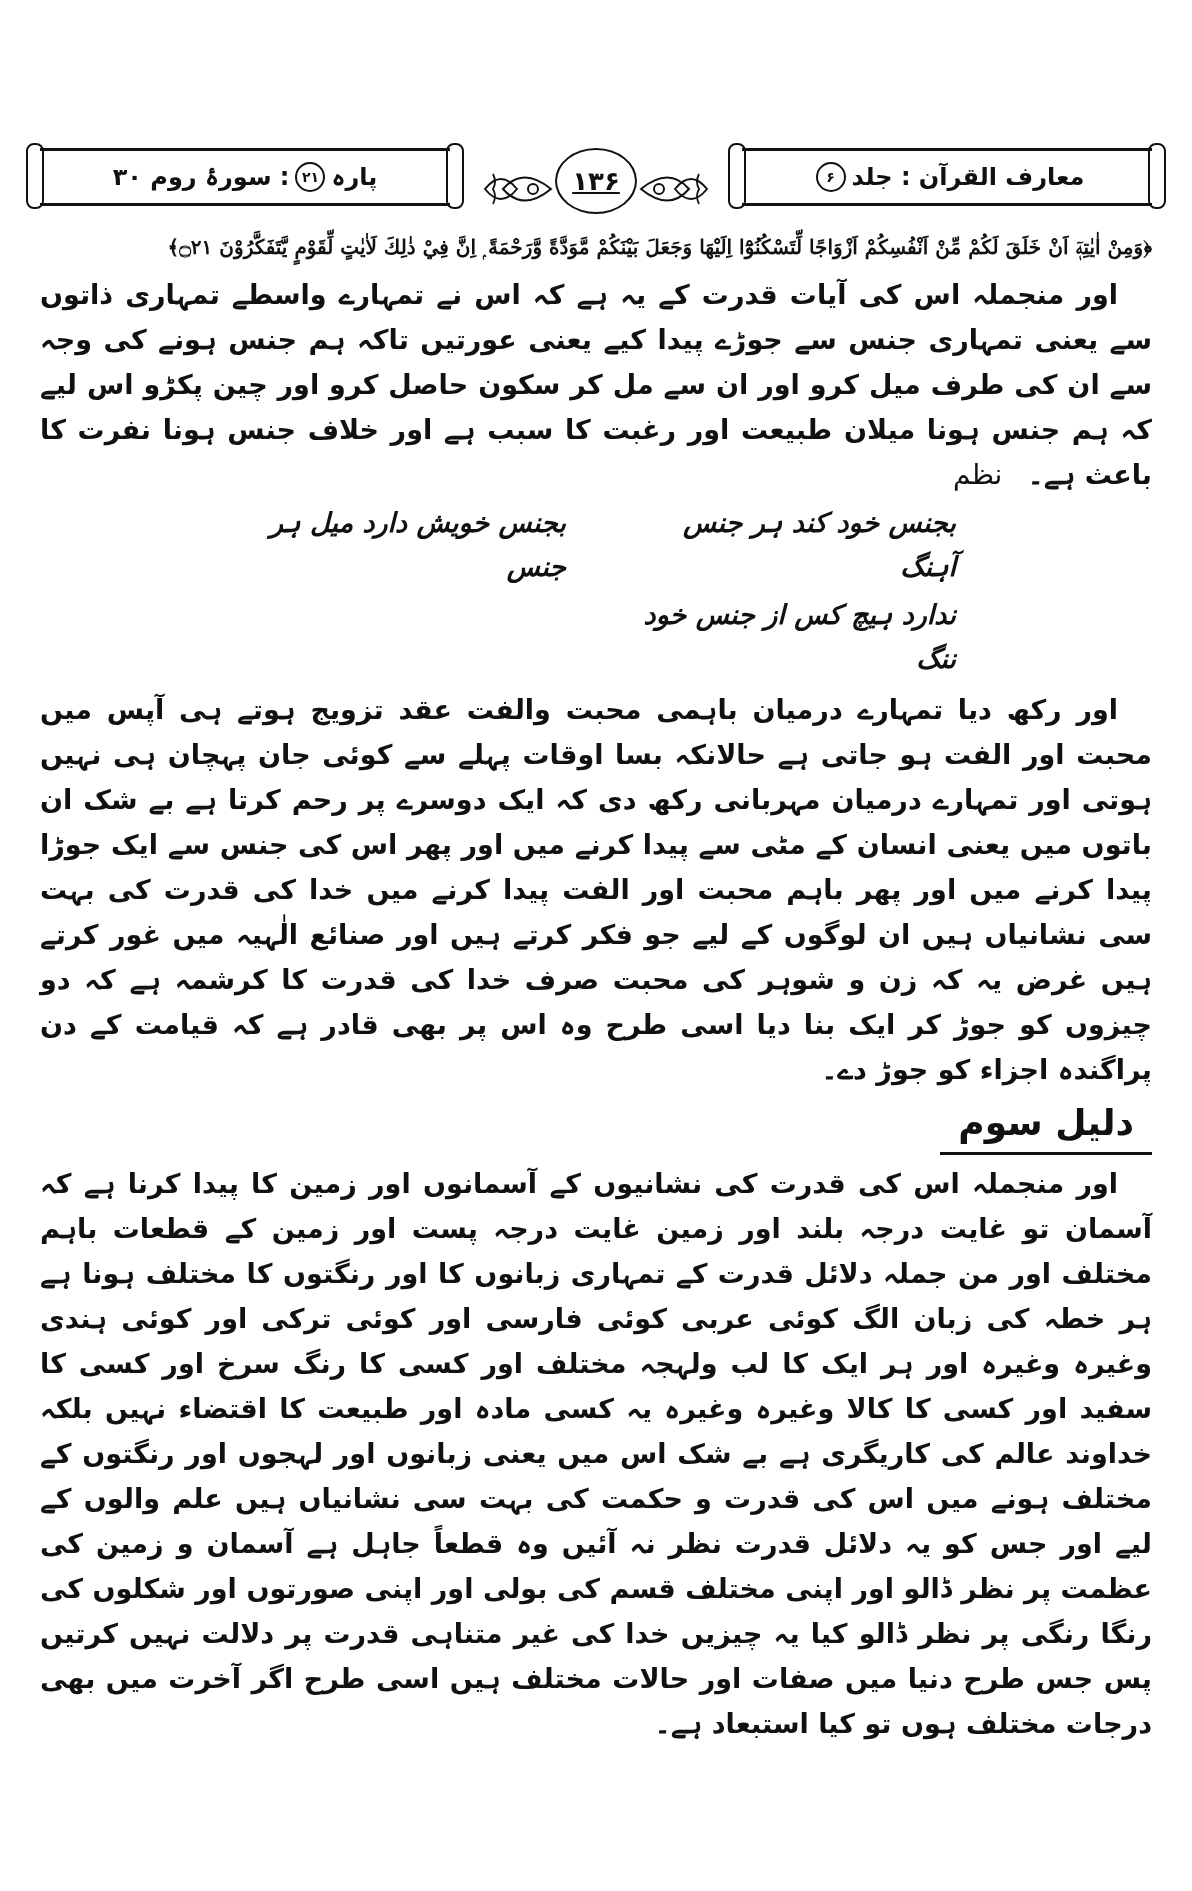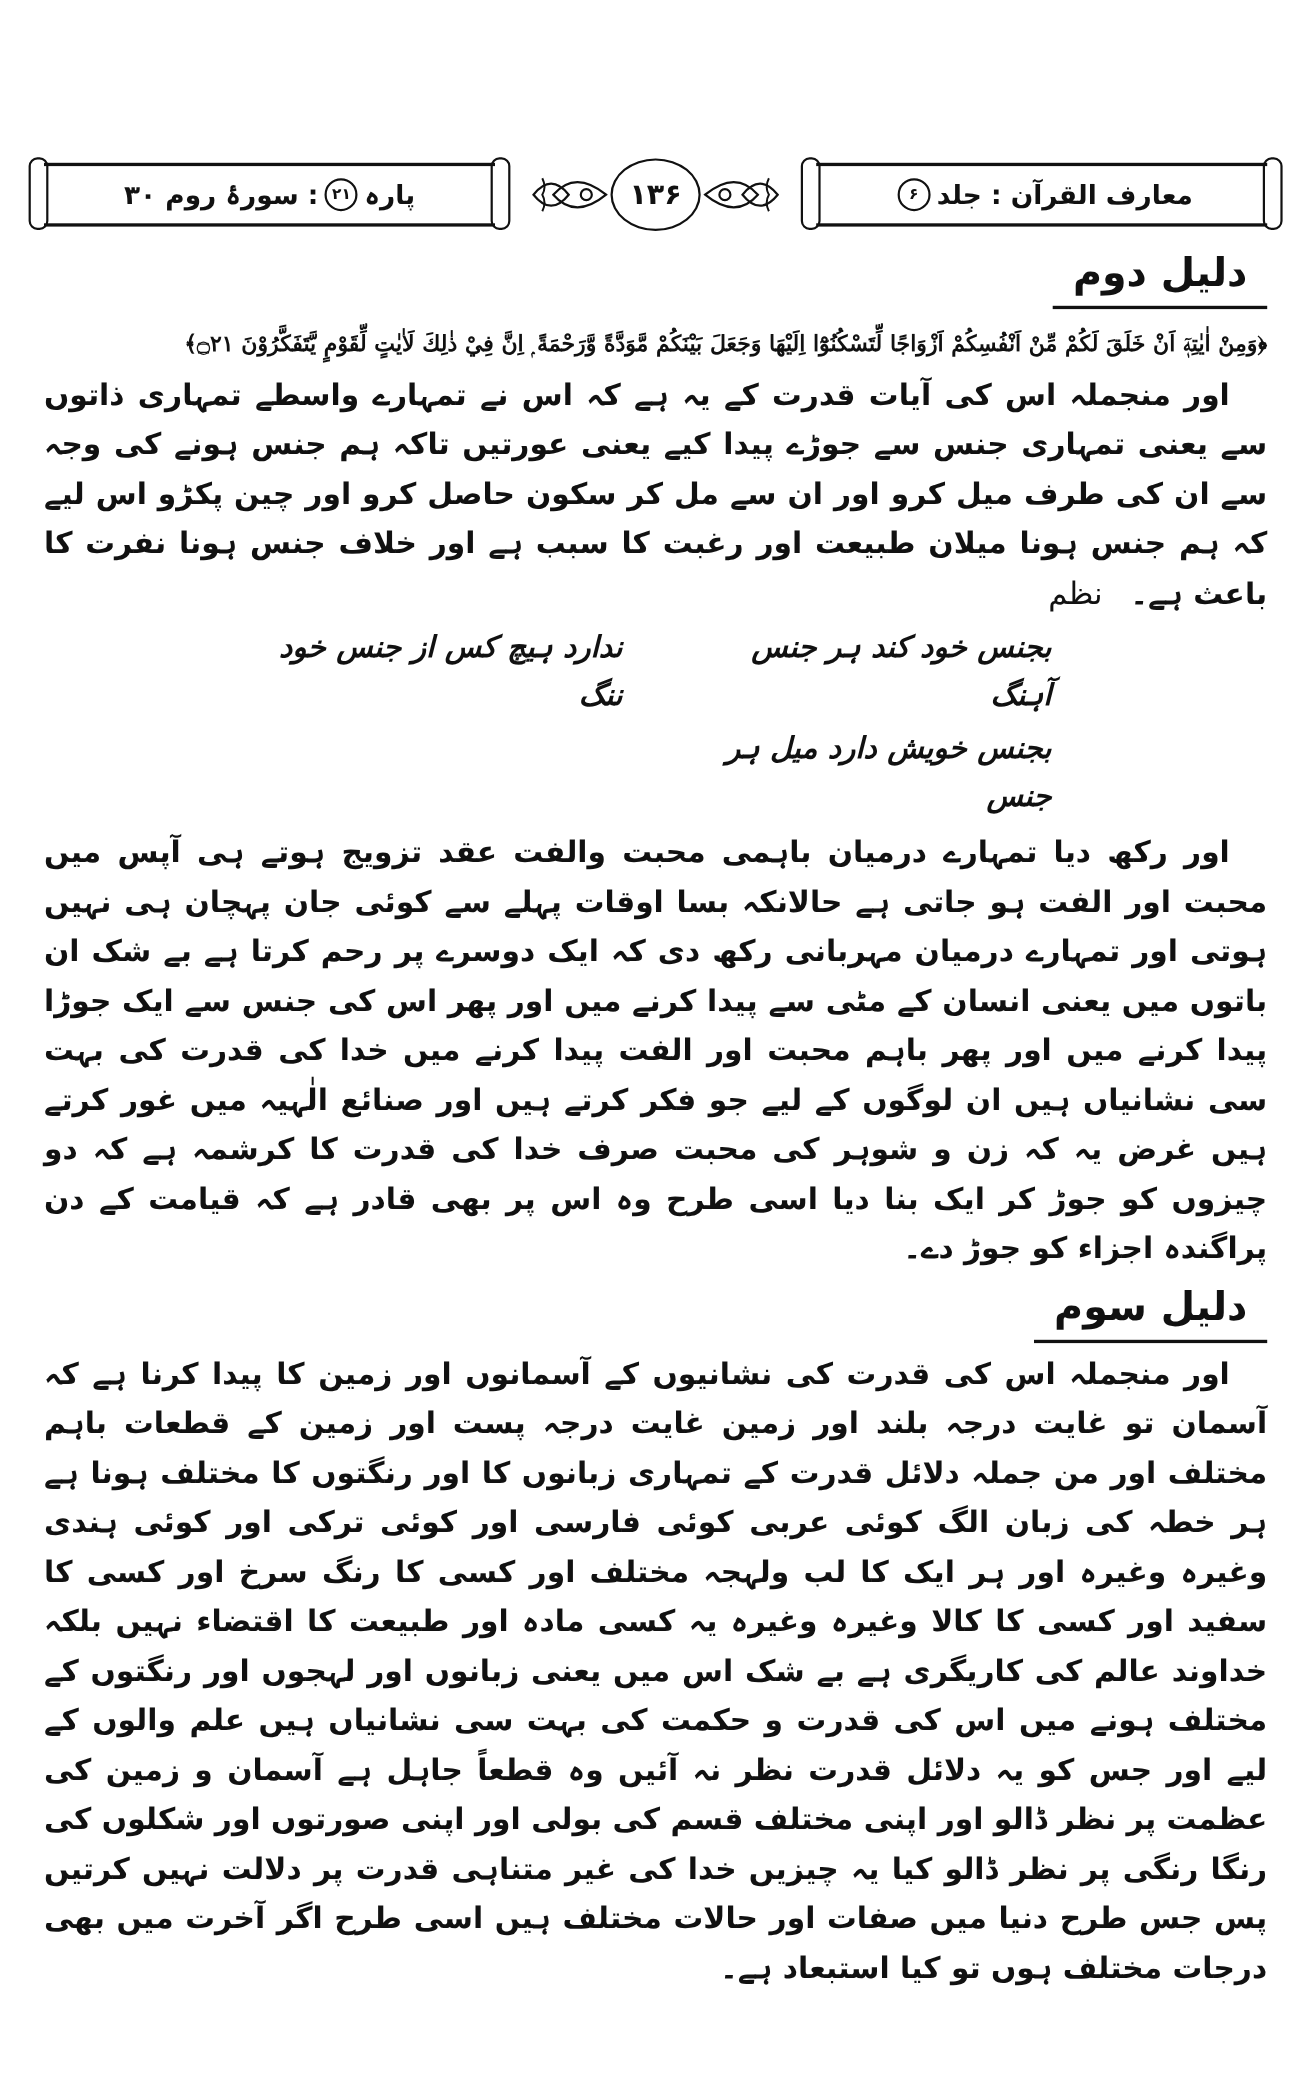--- a/index.html
+++ b/index.html
@@ -16,21 +16,21 @@
     font-size: 24px; font-weight: bold; position: relative;
   }
   .hdr-box::before, .hdr-box::after {
     content: ""; position: absolute; top: -8px; width: 14px; height: 62px;
     border: 2px solid #111; border-radius: 8px;
   }
   .hdr-box::before { left: -14px; }
   .hdr-box::after { right: -14px; }
   .hdr-right { width: 410px; }
   .hdr-left { width: 410px; }
-  .hdr-center { width: 240px; height: 74px; display: flex; align-items: center; justify-content: center; position: relative; }
+  .hdr-center { width: 240px; height: 74px; display: flex; align-items: flex-end; justify-content: center; position: relative; text-decoration: underline; }
   .orn { width: 70px; height: 50px; }
   .pgnum {
     width: 78px; height: 62px; border: 2.5px solid #111; border-radius: 50%;
     display: flex; align-items: center; justify-content: center;
     font-size: 26px; font-weight: bold; margin: 0 2px; background: #fff;
   }
   .circ-num {
     display: inline-flex; align-items: center; justify-content: center;
     width: 26px; height: 26px; border: 2px solid #111; border-radius: 50%;
     font-size: 14px; margin: 0 6px;
@@ -86,30 +86,29 @@
     </div>
 
     <div class="hdr-box hdr-right" dir="rtl">
       <span>معارف القرآن : جلد</span>
       <span class="circ-num">۶</span>
     </div>
   </div>
 
   <div class="body-text">
 
-    <div class="heading"><span>دلیل دوم</span></div>
     <p class="ayah justify">﴿وَمِنْ اٰيٰتِهٖٓ اَنْ خَلَقَ لَكُمْ مِّنْ اَنْفُسِكُمْ اَزْوَاجًا لِّتَسْكُنُوْٓا اِلَيْهَا وَجَعَلَ بَيْنَكُمْ مَّوَدَّةً وَّرَحْمَةً ۭ اِنَّ فِيْ ذٰلِكَ لَاٰيٰتٍ لِّقَوْمٍ يَّتَفَكَّرُوْنَ ۝۲۱﴾</p>
     <p class="p indent">
       <span>اور منجملہ اس کی آیات قدرت کے یہ ہے کہ اس نے تمہارے واسطے تمہاری ذاتوں سے یعنی تمہاری جنس سے جوڑے پیدا کیے یعنی عورتیں تاکہ ہم جنس ہونے کی وجہ سے ان کی طرف میل کرو اور ان سے مل کر سکون حاصل کرو اور چین پکڑو اس لیے کہ ہم جنس ہونا میلان طبیعت اور رغبت کا سبب ہے اور خلاف جنس ہونا نفرت کا باعث ہے۔</span>
       <span class="nazm">نظم</span>
     </p>
     <div class="verse-grid">
       <div>بجنس خود کند ہر جنس آہنگ</div>
+      <div>بجنس خویش دارد میل ہر جنس</div>
       <div>ندارد ہیچ کس از جنس خود ننگ</div>
-      <div>بجنس خویش دارد میل ہر جنس</div>
     </div>
     <p class="p indent">اور رکھ دیا تمہارے درمیان باہمی محبت والفت عقد تزویج ہوتے ہی آپس میں محبت اور الفت ہو جاتی ہے حالانکہ بسا اوقات پہلے سے کوئی جان پہچان ہی نہیں ہوتی اور تمہارے درمیان مہربانی رکھ دی کہ ایک دوسرے پر رحم کرتا ہے بے شک ان باتوں میں یعنی انسان کے مٹی سے پیدا کرنے میں اور پھر اس کی جنس سے ایک جوڑا پیدا کرنے میں اور پھر باہم محبت اور الفت پیدا کرنے میں خدا کی قدرت کی بہت سی نشانیاں ہیں ان لوگوں کے لیے جو فکر کرتے ہیں اور صنائع الٰہیہ میں غور کرتے ہیں غرض یہ کہ زن و شوہر کی محبت صرف خدا کی قدرت کا کرشمہ ہے کہ دو چیزوں کو جوڑ کر ایک بنا دیا اسی طرح وہ اس پر بھی قادر ہے کہ قیامت کے دن پراگندہ اجزاء کو جوڑ دے۔</p>
 
     <div class="heading"><span>دلیل سوم</span></div>
     <p class="p indent">اور منجملہ اس کی قدرت کی نشانیوں کے آسمانوں اور زمین کا پیدا کرنا ہے کہ آسمان تو غایت درجہ بلند اور زمین غایت درجہ پست اور زمین کے قطعات باہم مختلف اور من جملہ دلائل قدرت کے تمہاری زبانوں کا اور رنگتوں کا مختلف ہونا ہے ہر خطہ کی زبان الگ کوئی عربی کوئی فارسی اور کوئی ترکی اور کوئی ہندی وغیرہ وغیرہ اور ہر ایک کا لب ولہجہ مختلف اور کسی کا رنگ سرخ اور کسی کا سفید اور کسی کا کالا وغیرہ وغیرہ یہ کسی مادہ اور طبیعت کا اقتضاء نہیں بلکہ خداوند عالم کی کاریگری ہے بے شک اس میں یعنی زبانوں اور لہجوں اور رنگتوں کے مختلف ہونے میں اس کی قدرت و حکمت کی بہت سی نشانیاں ہیں علم والوں کے لیے اور جس کو یہ دلائل قدرت نظر نہ آئیں وہ قطعاً جاہل ہے آسمان و زمین کی عظمت پر نظر ڈالو اور اپنی مختلف قسم کی بولی اور اپنی صورتوں اور شکلوں کی رنگا رنگی پر نظر ڈالو کیا یہ چیزیں خدا کی غیر متناہی قدرت پر دلالت نہیں کرتیں پس جس طرح دنیا میں صفات اور حالات مختلف ہیں اسی طرح اگر آخرت میں بھی درجات مختلف ہوں تو کیا استبعاد ہے۔</p>
 
   </div>
 </div>
 
 </body></html>

